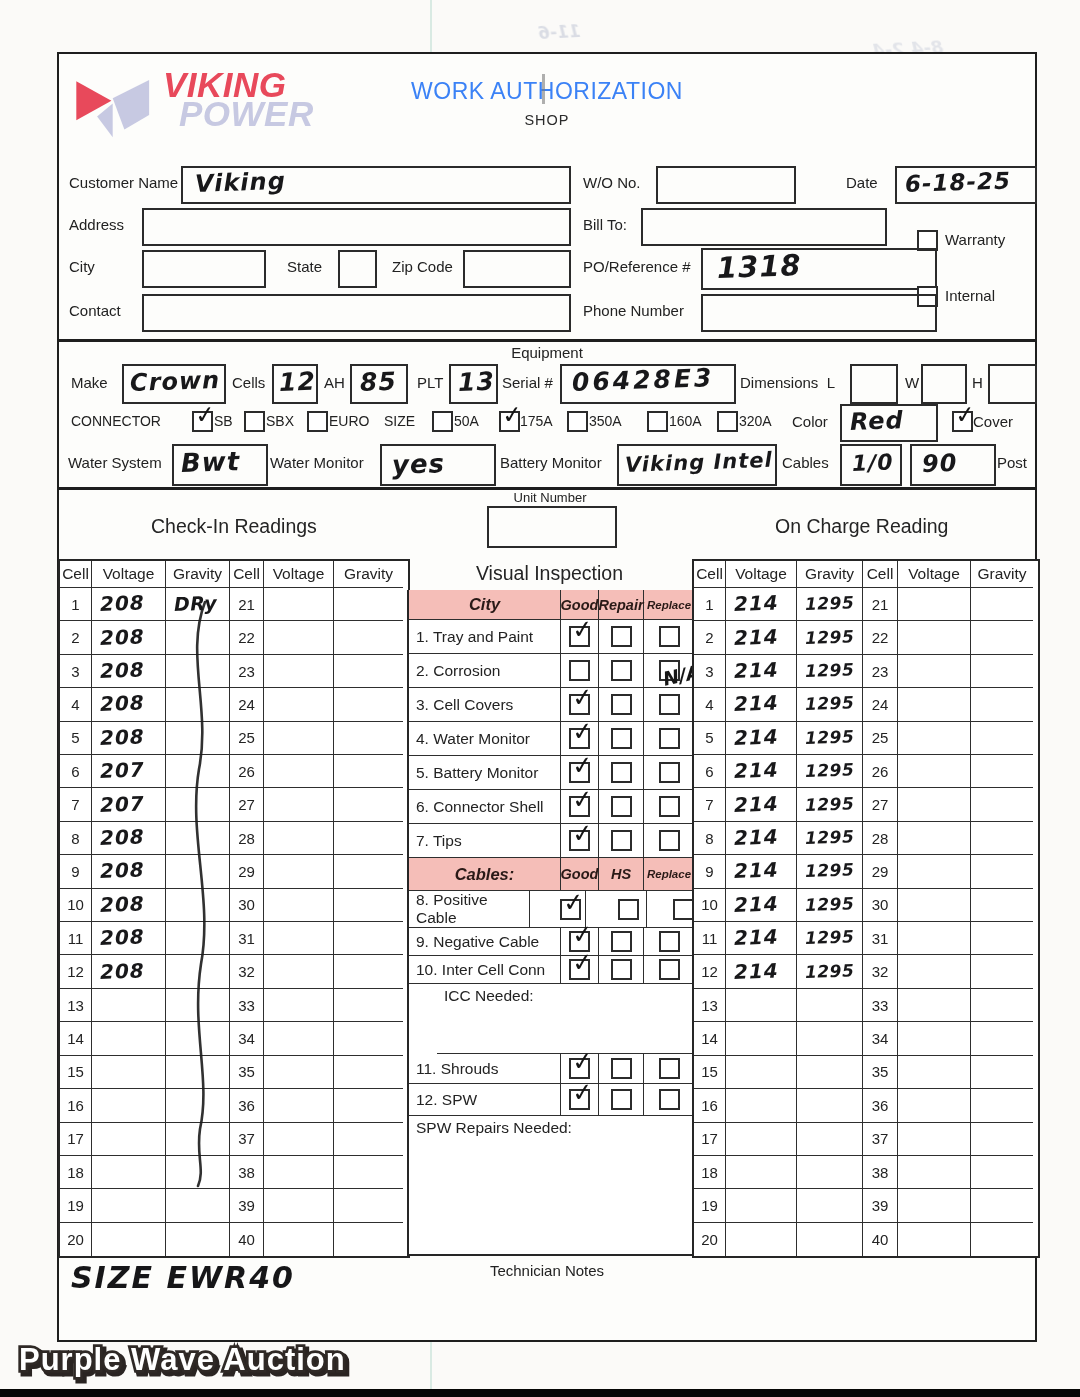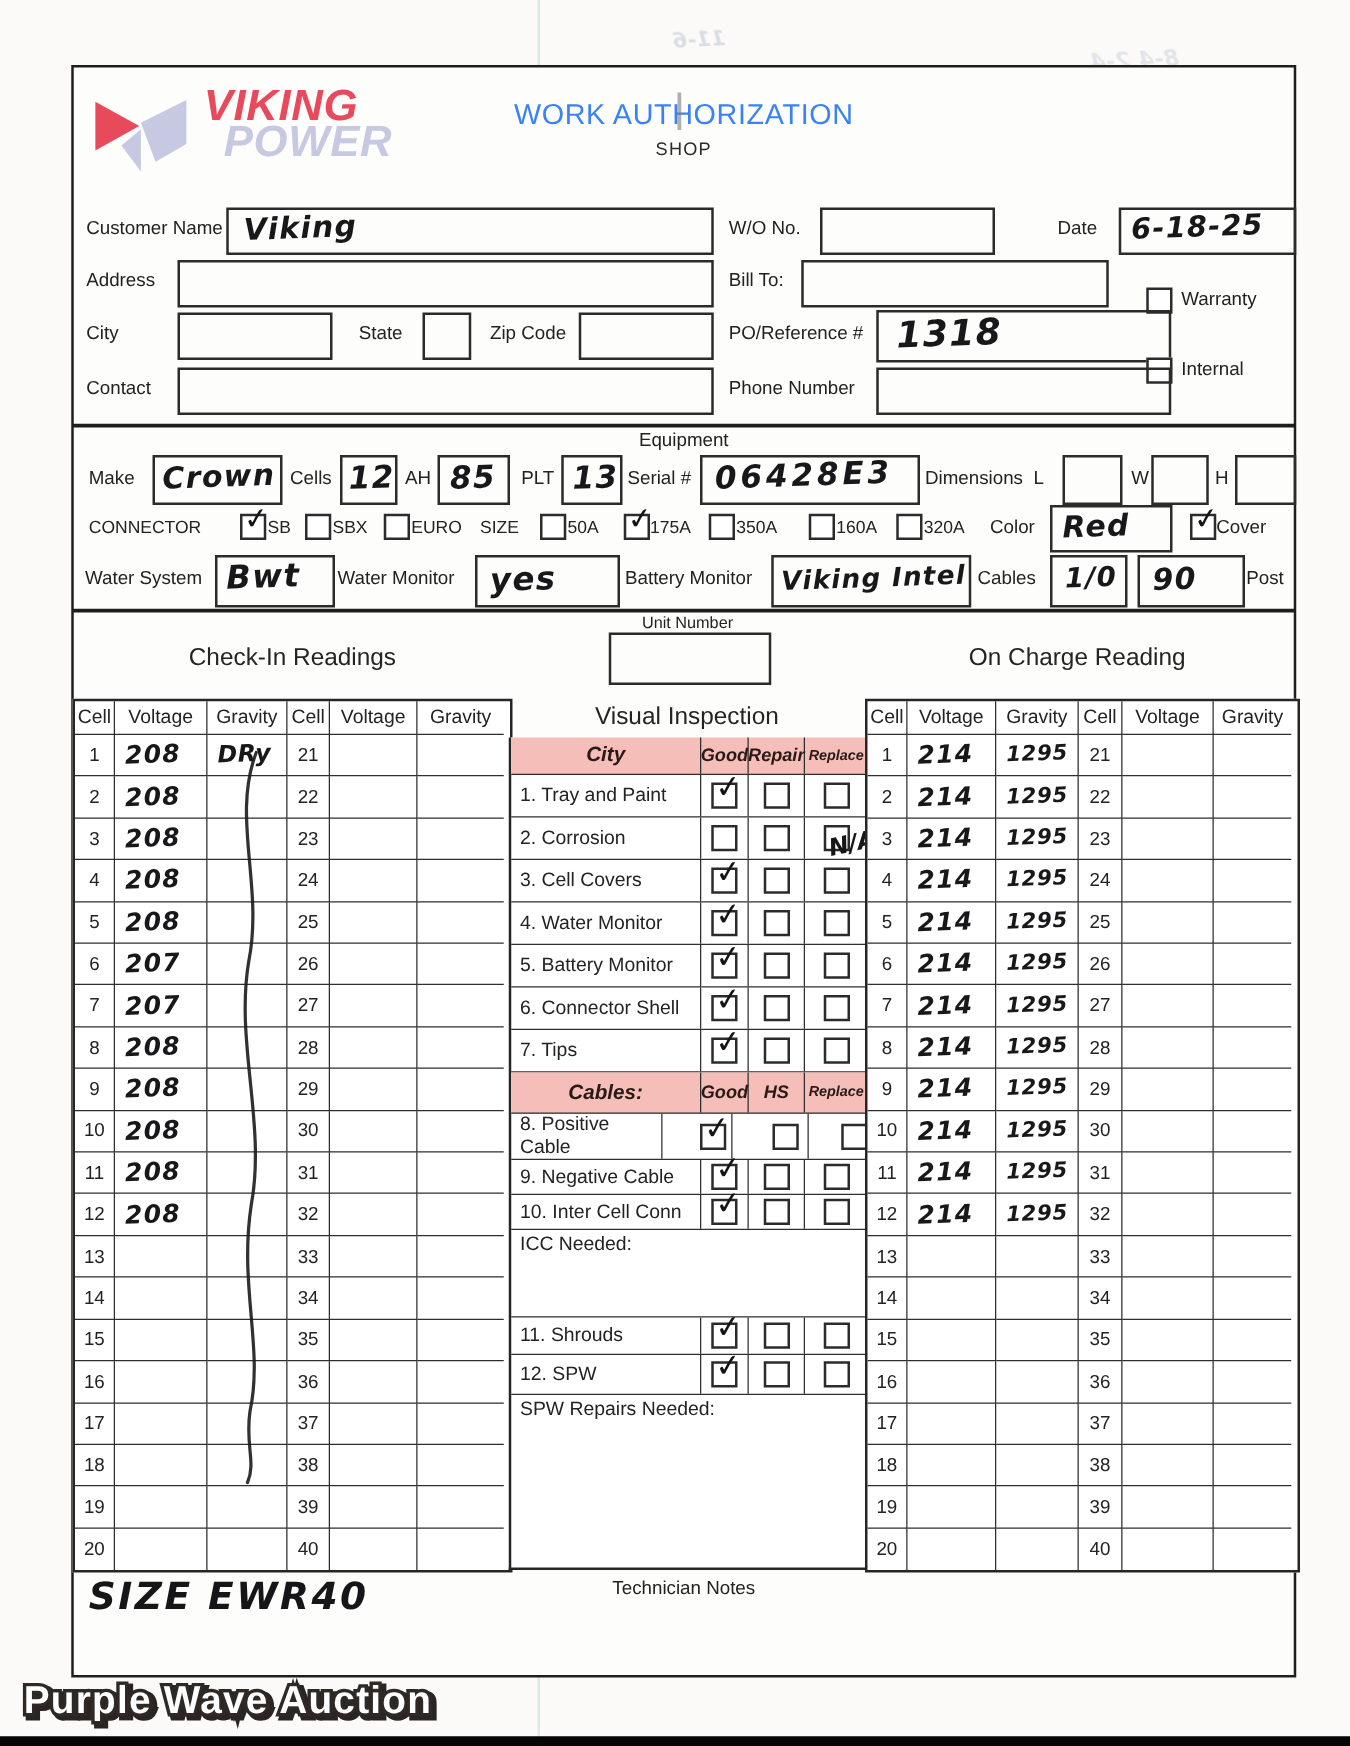--- a/index.html
+++ b/index.html
@@ -654,21 +654,21 @@
               <span class="mark">✓</span>
             </span>
           </div>
           <div class="icell icol-r">
             <span class="ibox"></span>
           </div>
           <div class="icell icol-x">
             <span class="ibox"></span>
           </div>
         </div>
-        <div class="irow textarea" style="flex: 0 0 70px;">
+        <div class="irow textarea" style="flex: 0 0 70px; margin-left: 28px;">
           <div class="tlab">ICC Needed:</div>
         </div>
         <div class="irow" style="flex: 0 0 30px;">
           <div class="icell icol-label">11. Shrouds</div>
           <div class="icell icol-g">
             <span class="ibox">
               <span class="mark">✓</span>
             </span>
           </div>
           <div class="icell icol-r">

